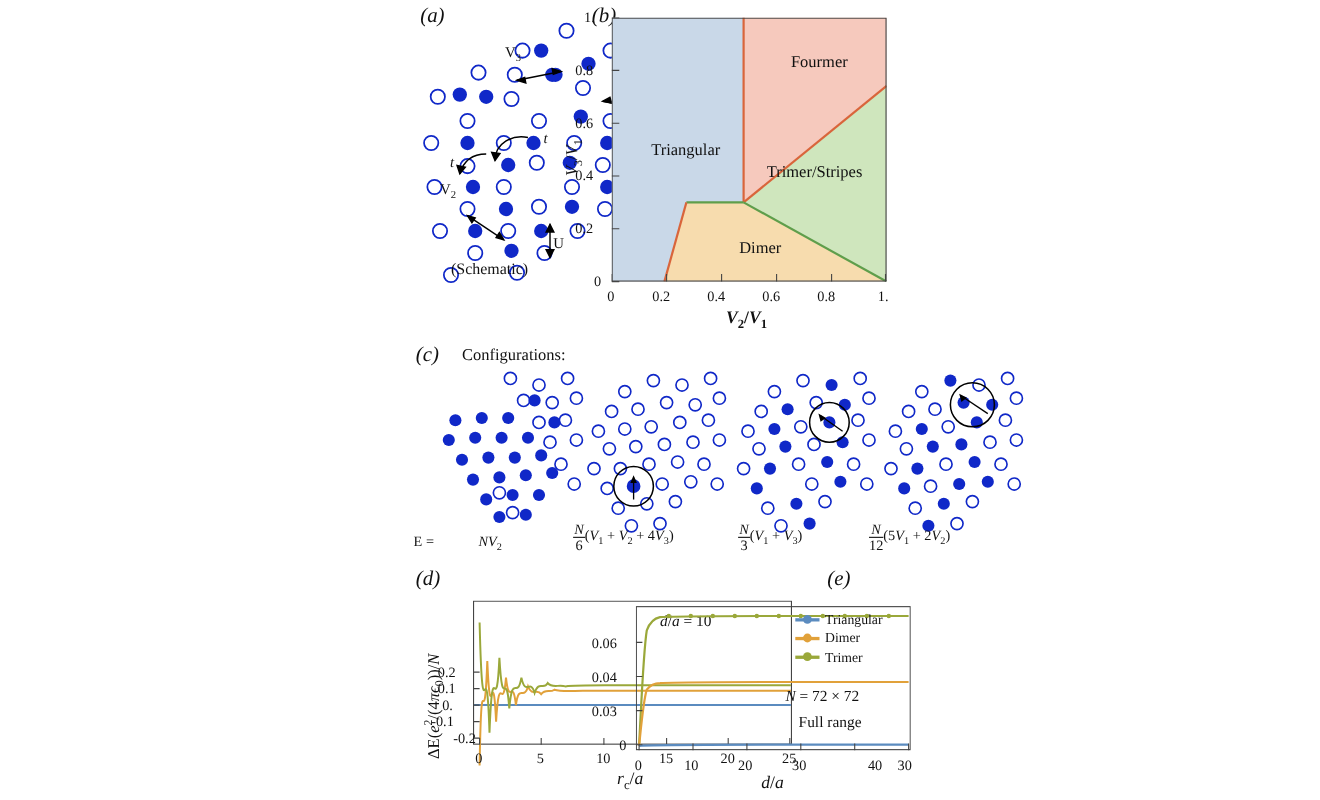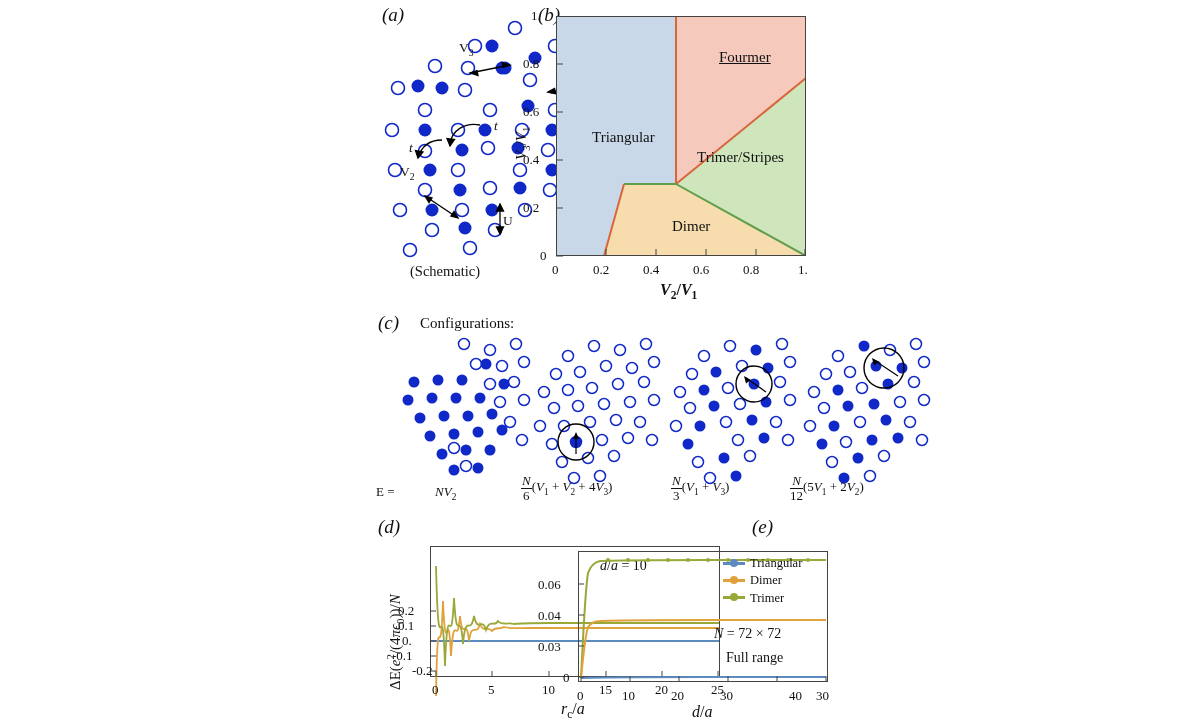--- a/index.html
+++ b/index.html
@@ -190,21 +190,21 @@
   V<sub>1</sub>
 </div>
 <div class="small-note" style="left:494px; top:118px; font-style:italic;">t</div>
 <div class="small-note" style="left:409px; top:140px; font-style:italic;">t</div>
 <div class="small-note" style="left:400px; top:164px;">
   V<sub>2</sub>
 </div>
 <div class="small-note" style="left:503px; top:213px;">
   U
 </div>
-<div class="small-note" style="left:410px; top:237px; font-size:14.5px;margin-top:26px;">(Schematic)</div>
+<div class="small-note" style="left:410px; top:237px; font-size:14.5px;">(Schematic)</div>
 
 <div class="panel-label" style="left:538px; top:4px;">(b)</div>
 
 <svg width="270" height="250" style="position:absolute; left:556px; top:16px;">
   <defs>
     <clipPath id="bclip">
         <rect x="0" y="0" width="250" height="240"></rect>
       </clipPath>
   </defs>
   <g clip-path="url(#bclip)">
@@ -235,21 +235,21 @@
     <line x1="0" y1="240" x2="7" y2="240"></line>
     <line x1="0" y1="192" x2="7" y2="192"></line>
     <line x1="0" y1="144" x2="7" y2="144"></line>
     <line x1="0" y1="96" x2="7" y2="96"></line>
     <line x1="0" y1="48" x2="7" y2="48"></line>
     <line x1="0" y1="0" x2="7" y2="0"></line>
   </g>
 </svg>
 
 <div class="region-label" style="left:592px; top:129px;">Triangular</div>
-<div class="region-label" style="left:719px; top:49px;text-decoration:underline;">Fourmer</div>
+<div class="region-label" style="left:719px; top:49px;">Fourmer</div>
 <div class="region-label" style="left:697px; top:149px;">Trimer/Stripes</div>
 <div class="region-label" style="left:672px; top:218px;">Dimer</div>
 
 <div class="tick-label" style="left:552px; top:262px;">0</div>
 <div class="tick-label" style="left:593px; top:262px;">0.2</div>
 <div class="tick-label" style="left:643px; top:262px;">0.4</div>
 <div class="tick-label" style="left:693px; top:262px;">0.6</div>
 <div class="tick-label" style="left:743px; top:262px;">0.8</div>
 <div class="tick-label" style="left:798px; top:262px;">1.</div>
 

